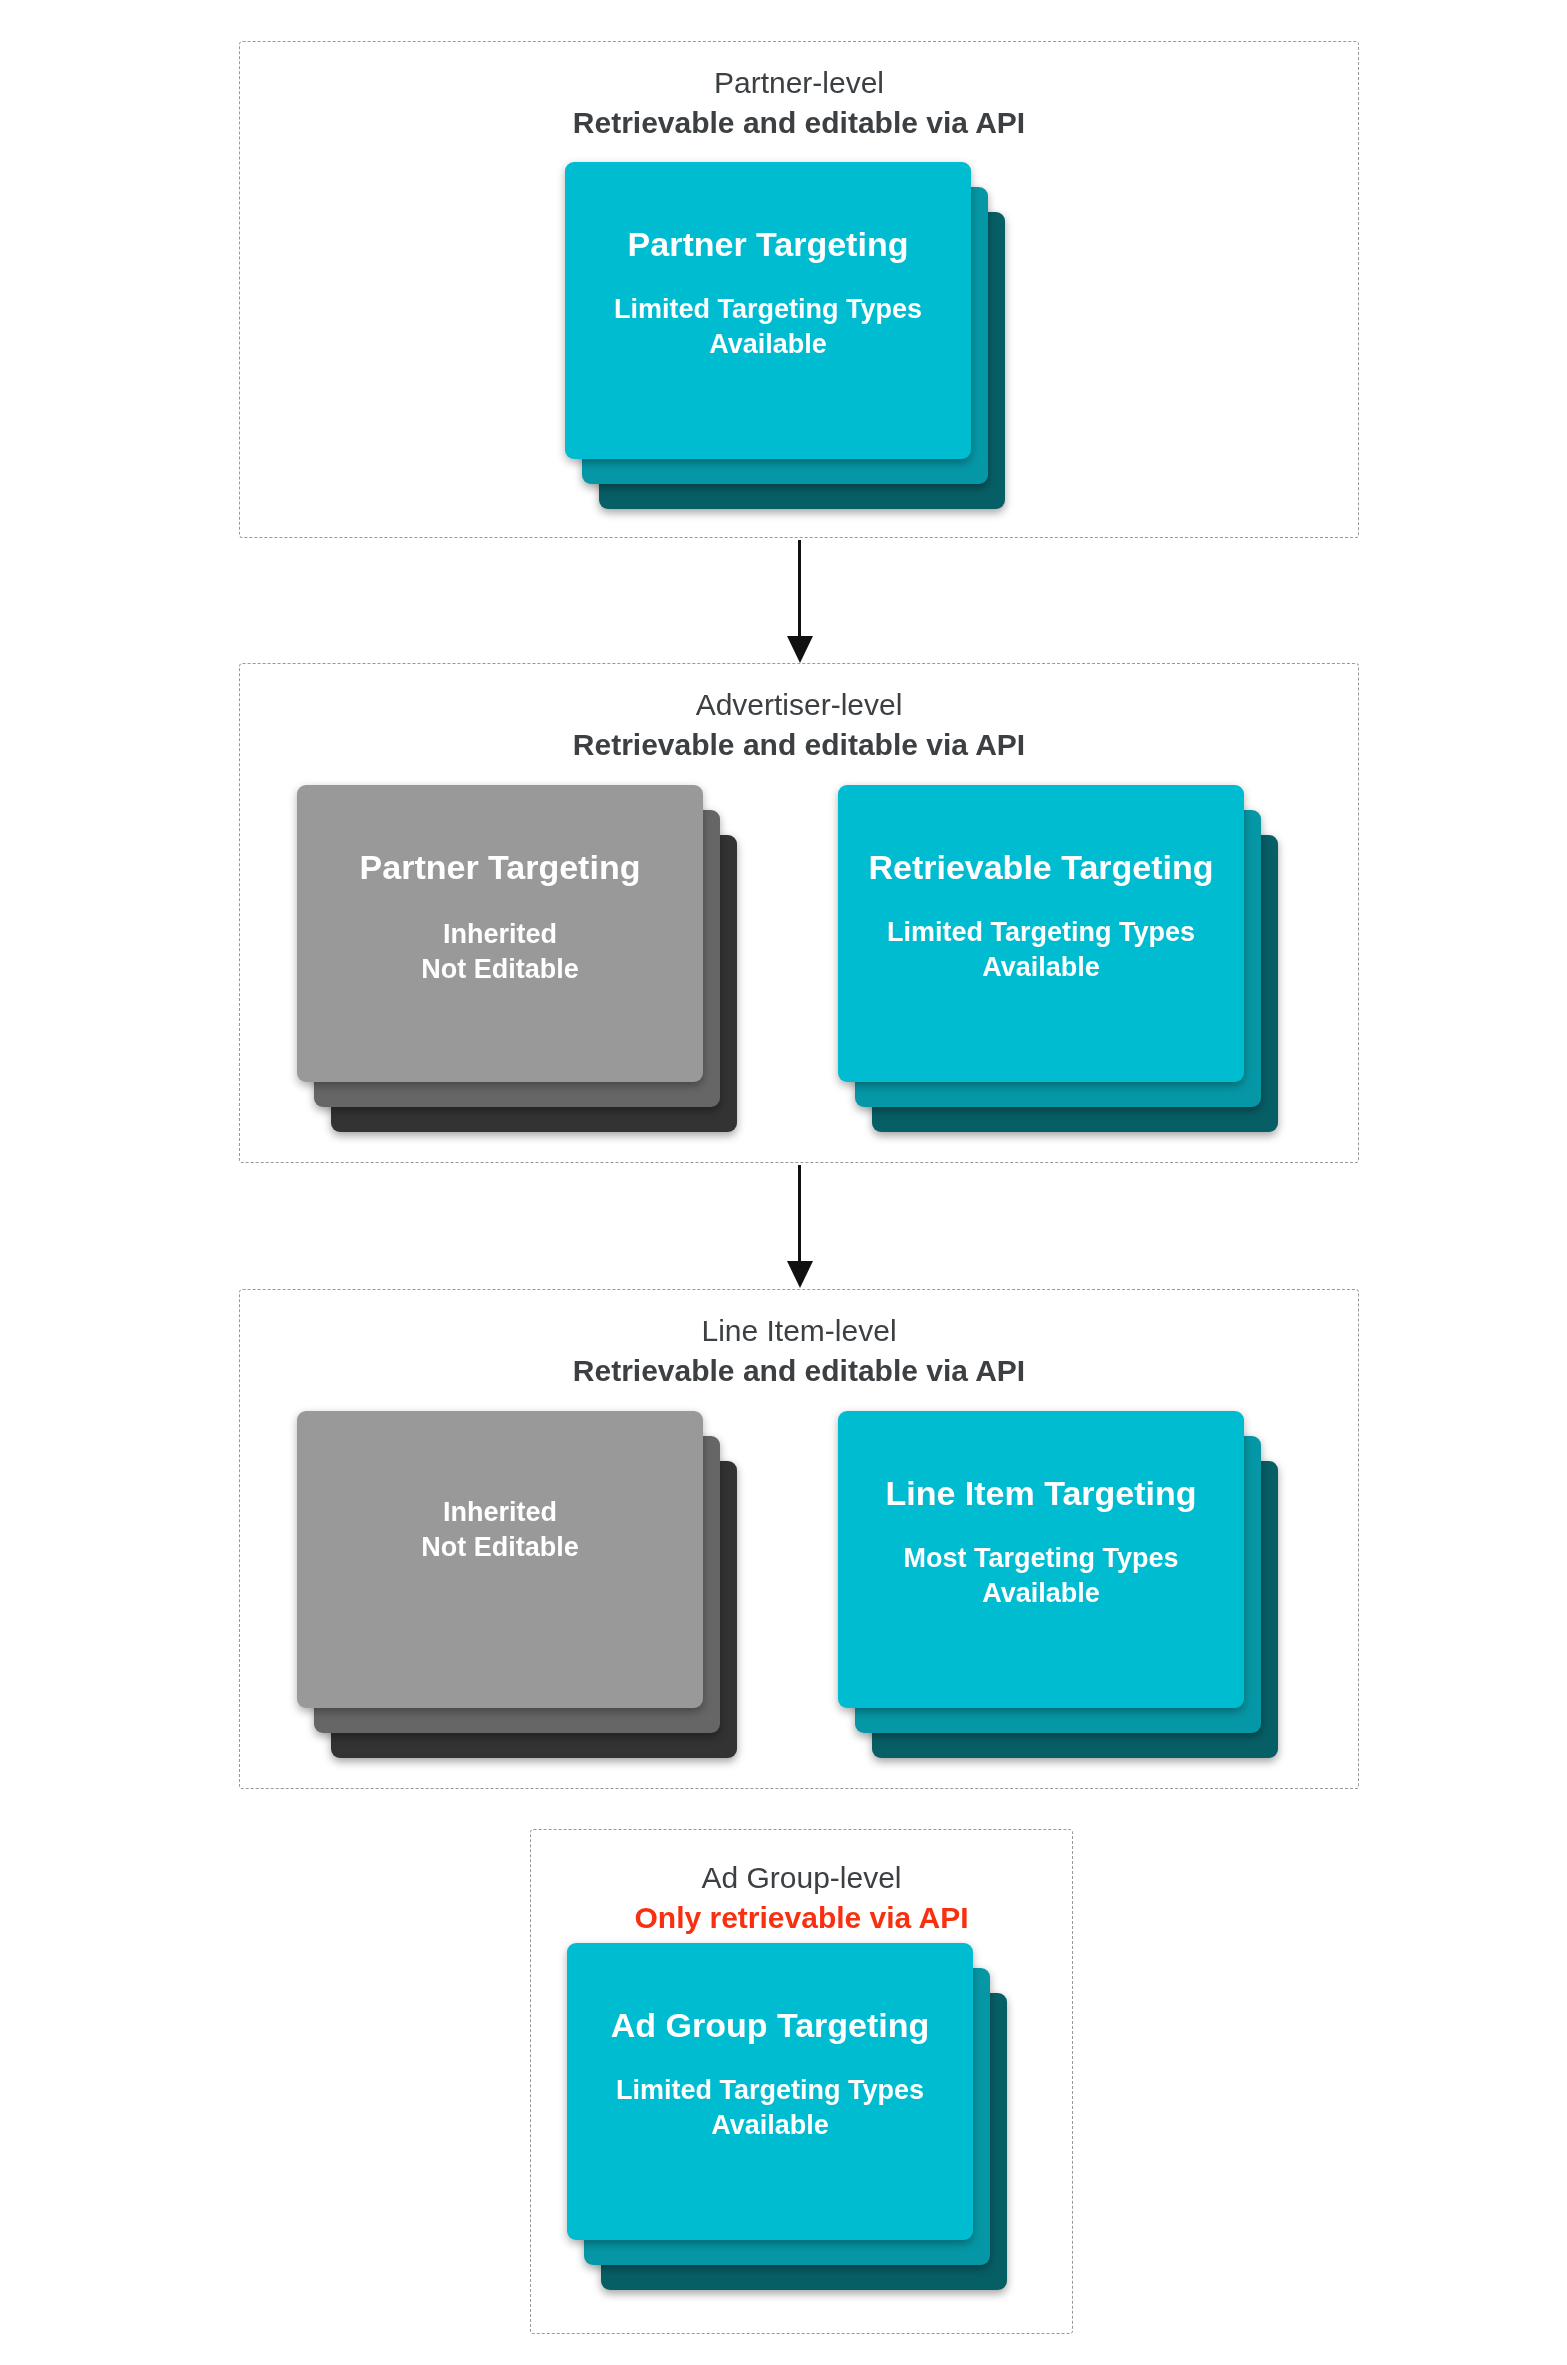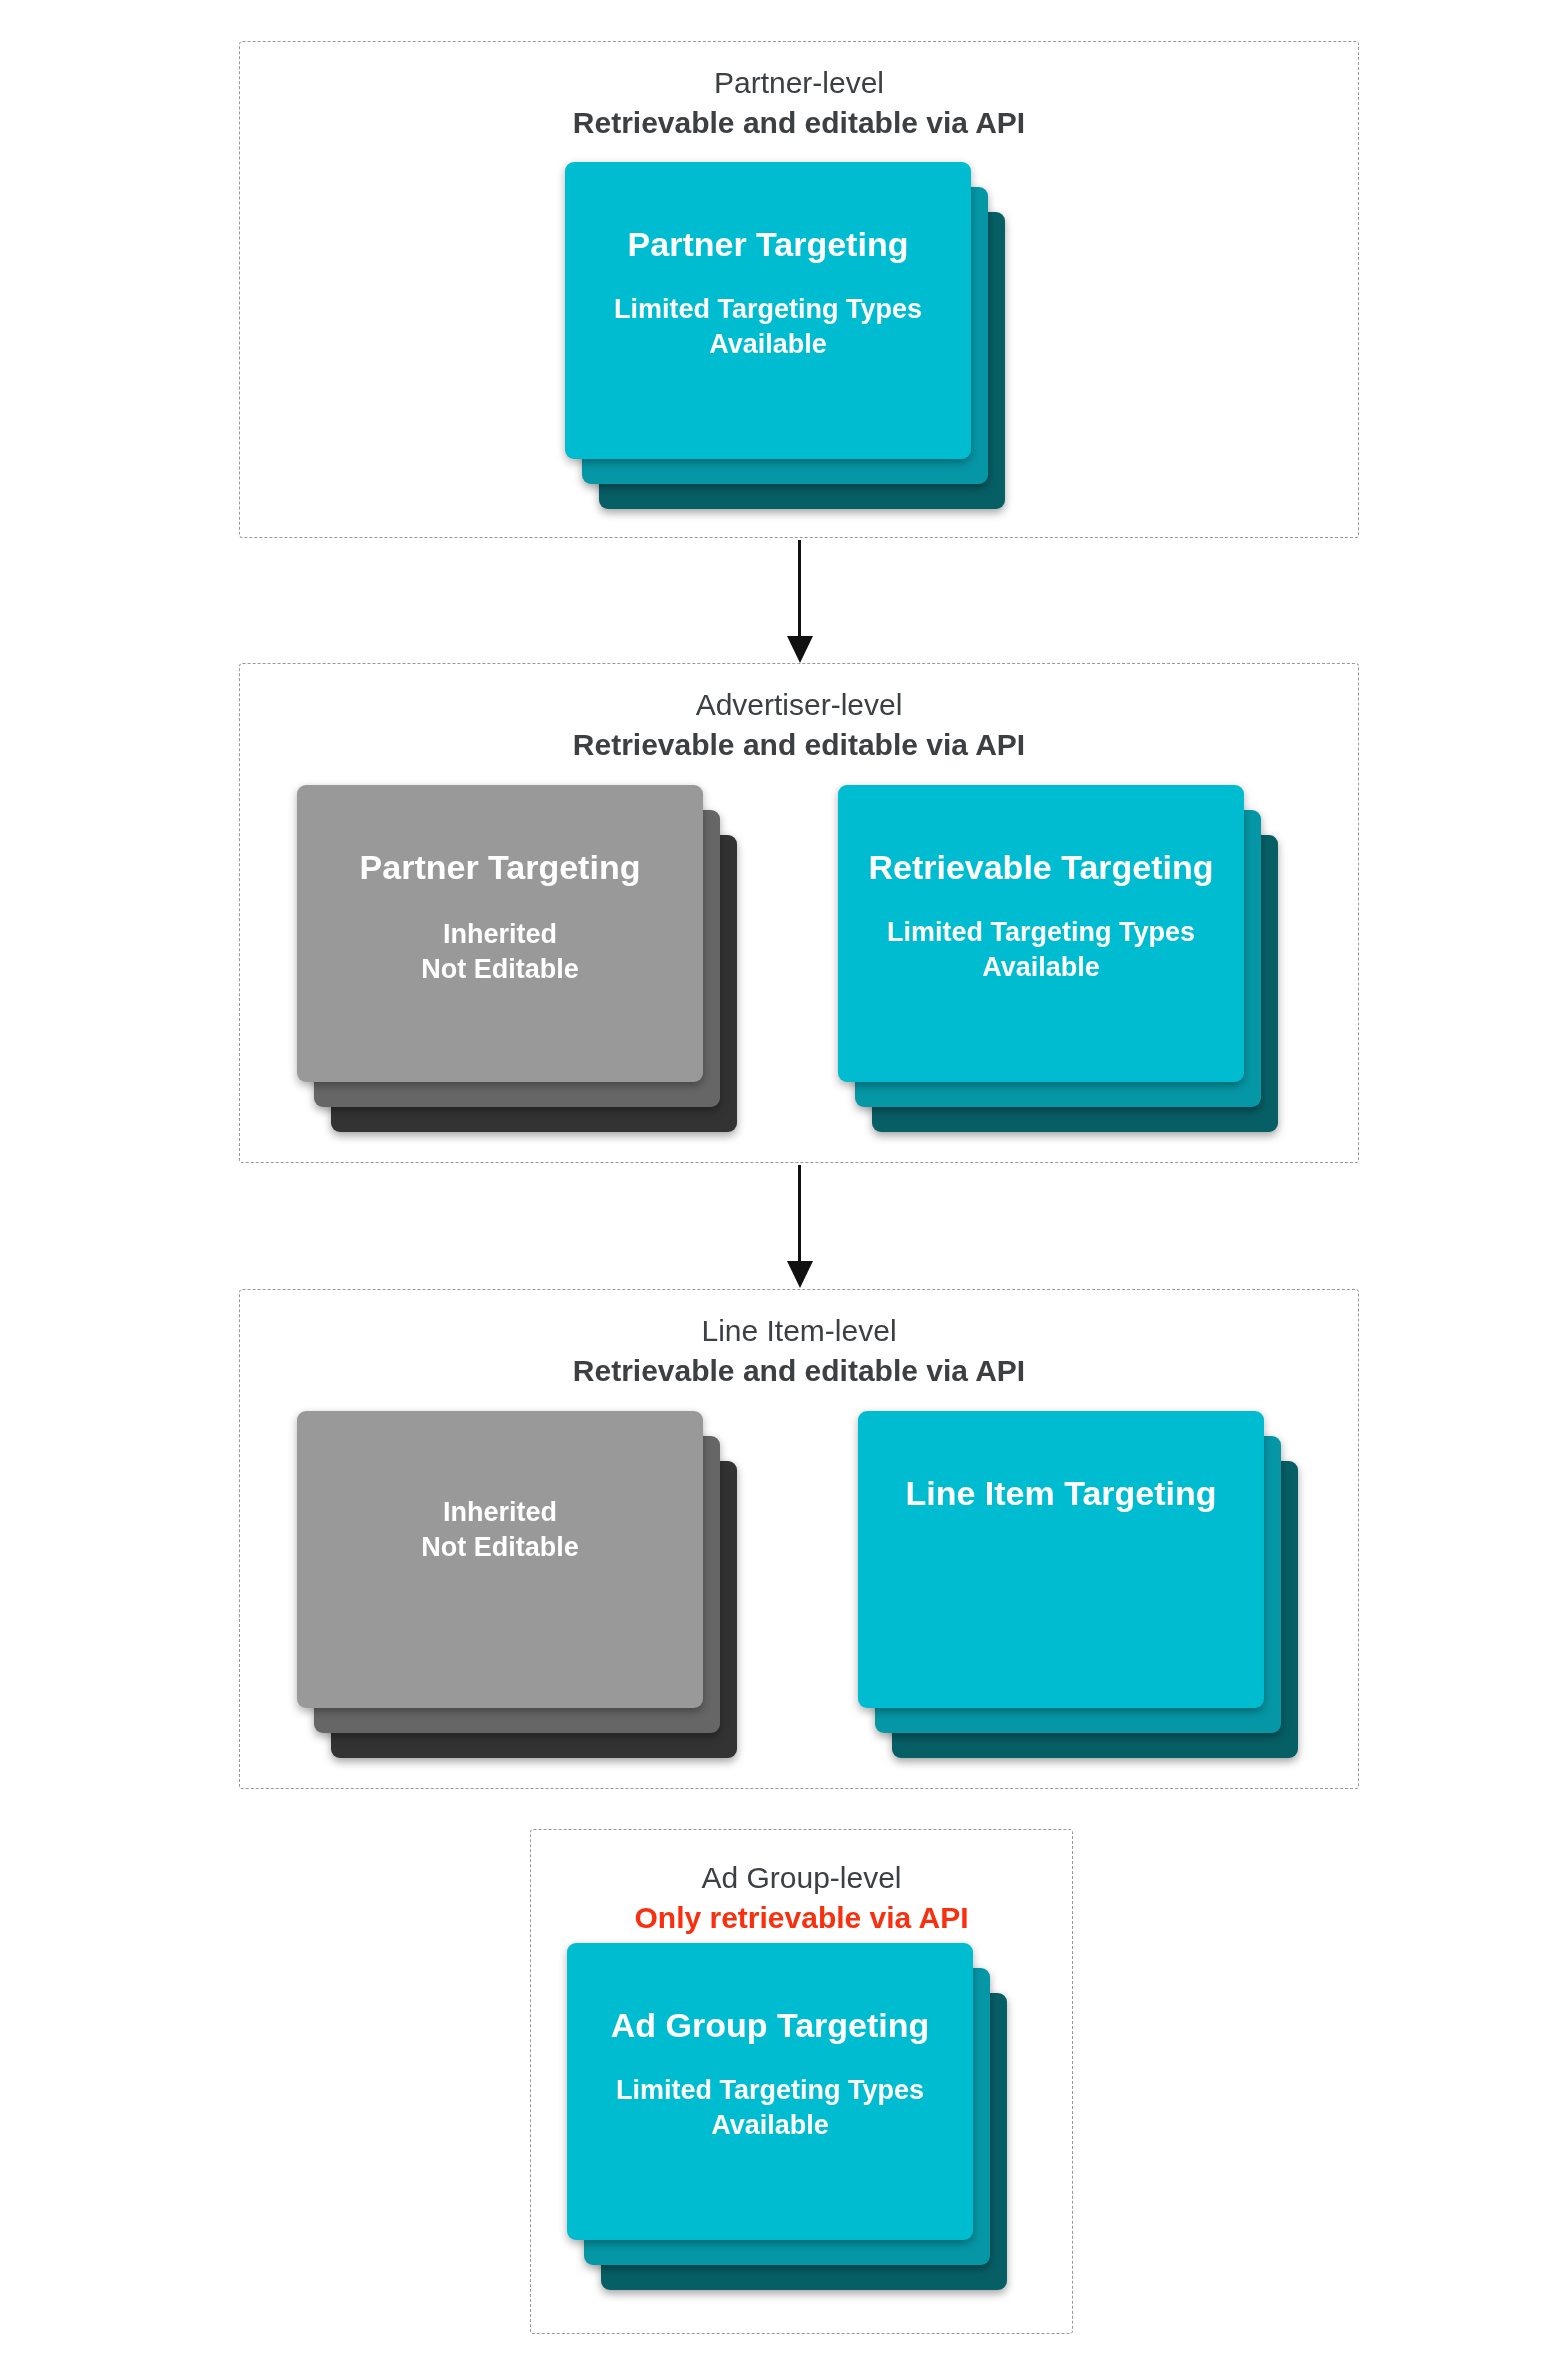--- a/index.html
+++ b/index.html
@@ -188,25 +188,26 @@
     <div class="card-stack gray" style="left:57px; top:121px;">
       <div class="card-layer layer-3"></div>
       <div class="card-layer layer-2"></div>
       <div class="card-face">
         <div class="card-lines" style="margin-top:23px;">
           <div>Inherited</div>
           <div>Not Editable</div>
         </div>
       </div>
     </div>
-    <div class="card-stack teal" style="left:598px; top:121px;margin-left:20px;">
+    <div class="card-stack teal" style="left:598px; top:121px;">
       <div class="card-layer layer-3"></div>
       <div class="card-layer layer-2"></div>
       <div class="card-face">
         <div class="card-title">Line Item Targeting</div>
+        <div class="card-sub underlined">Most Targeting Types Available</div>
       </div>
     </div>
   </div>
 
   <div class="section" style="left:530px; top:1829px; width:543px; height:505px;">
     <div class="section-head" style="padding-top:27px;">
       <div class="section-title">Ad Group-level</div>
       <div class="section-subtitle red">Only retrievable via API</div>
     </div>
     <div class="card-stack teal" style="left:36px; top:113px;">

